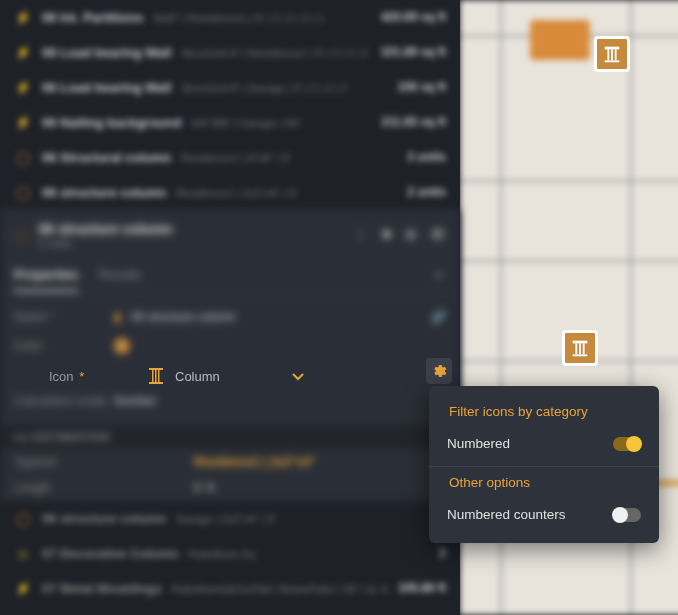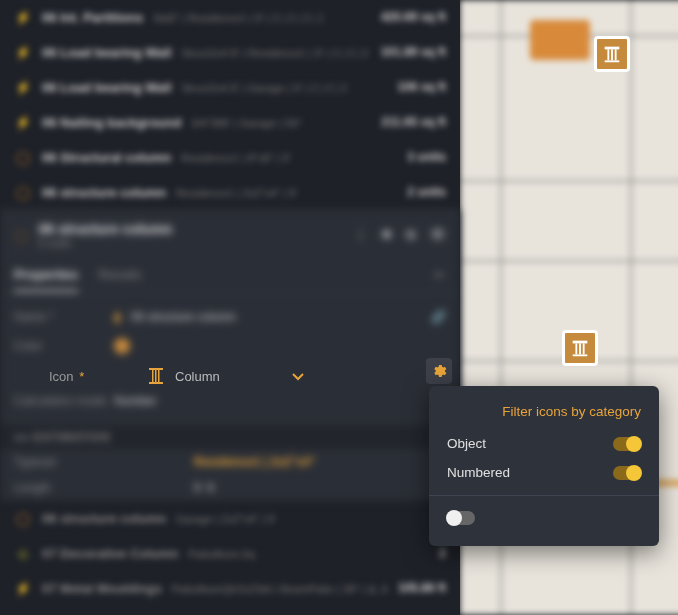--- a/index.html
+++ b/index.html
@@ -97,22 +97,21 @@
   .popup {
     position:absolute; z-index:30;
     left:429px; top:386px; width:230px;
     background:#2e323b; border-radius:6px;
     box-shadow: 0 6px 24px rgba(0,0,0,0.5);
     padding: 18px 0 14px 0;
     color:#ddd;
   }
   .popup .section-title {
     color:#e8a43a; font-size:13.5px; font-weight:500;
-    padding: 0 18px 10px 29px;
-    text-align: right;
+    padding: 0 18px 10px 20px;
   }
   .popup .opt {
     display:flex; align-items:center; justify-content:space-between;
     padding: 7px 18px;
     font-size:13.5px; color:#e0e0e0;
   }
   .popup .divider { height:1px; background:#3f4450; margin:8px 0;}
   .toggle {
     width:28px; height:14px; border-radius:8px; position:relative;
     background:#666;
@@ -319,30 +318,26 @@
 </div>
 <div class="gear-btn-sharp">
   <svg width="16" height="16" viewBox="0 0 24 24">
     <path fill="#e8a43a" d="M12 8a4 4 0 100 8 4 4 0 000-8zm9 4a7 7 0 00-.1-1.2l2.1-1.6-2-3.4-2.5 1a7 7 0 00-2-1.2L16 3h-4l-.5 2.6a7 7 0 00-2 1.2l-2.5-1-2 3.4 2.1 1.6A7 7 0 007 12a7 7 0 00.1 1.2L5 14.8l2 3.4 2.5-1a7 7 0 002 1.2L12 21h4l.5-2.6a7 7 0 002-1.2l2.5 1 2-3.4-2.1-1.6c.07-.4.1-.8.1-1.2z"></path>
   </svg>
 </div>
 
 <div class="popup">
   <div class="section-title">Filter icons by category</div>
   <div class="opt">
-    <span>Object</span>
-    <span class="toggle on">
-        <span class="knob"></span>
-      </span>
-  </div>
-  <div class="opt">
     <span>Numbered</span>
     <span class="toggle on">
         <span class="knob"></span>
       </span>
   </div>
   <div class="divider"></div>
+  <div class="section-title">Other options</div>
   <div class="opt">
+    <span>Numbered counters</span>
     <span class="toggle off">
         <span class="knob"></span>
       </span>
   </div>
 </div>
 
 </body></html>

